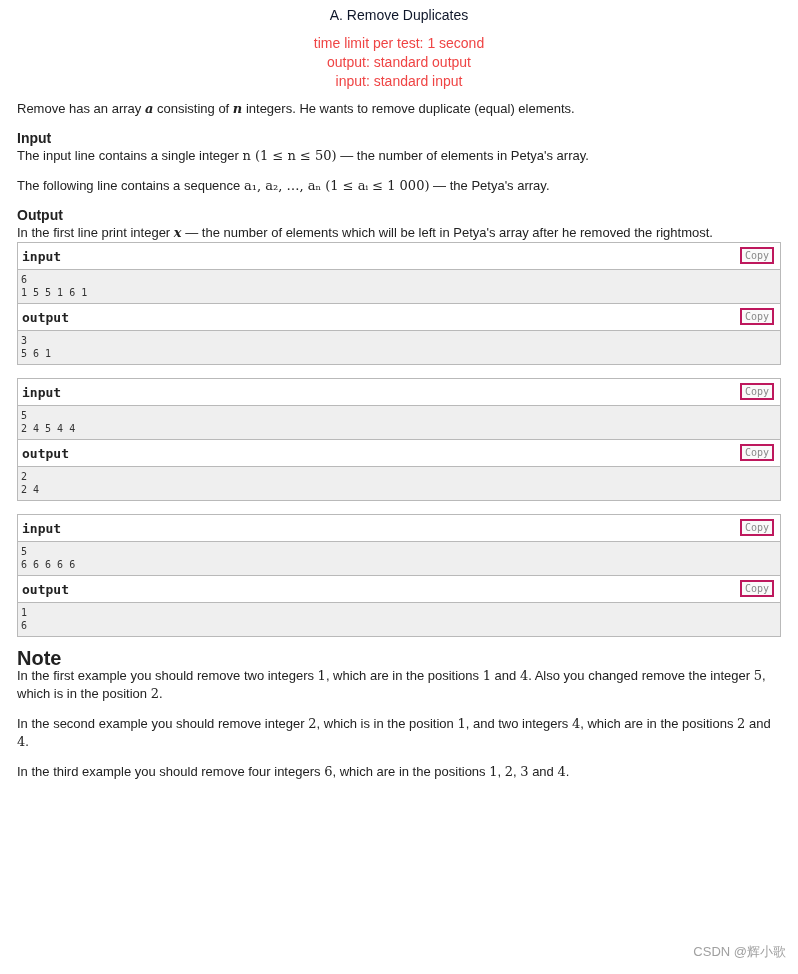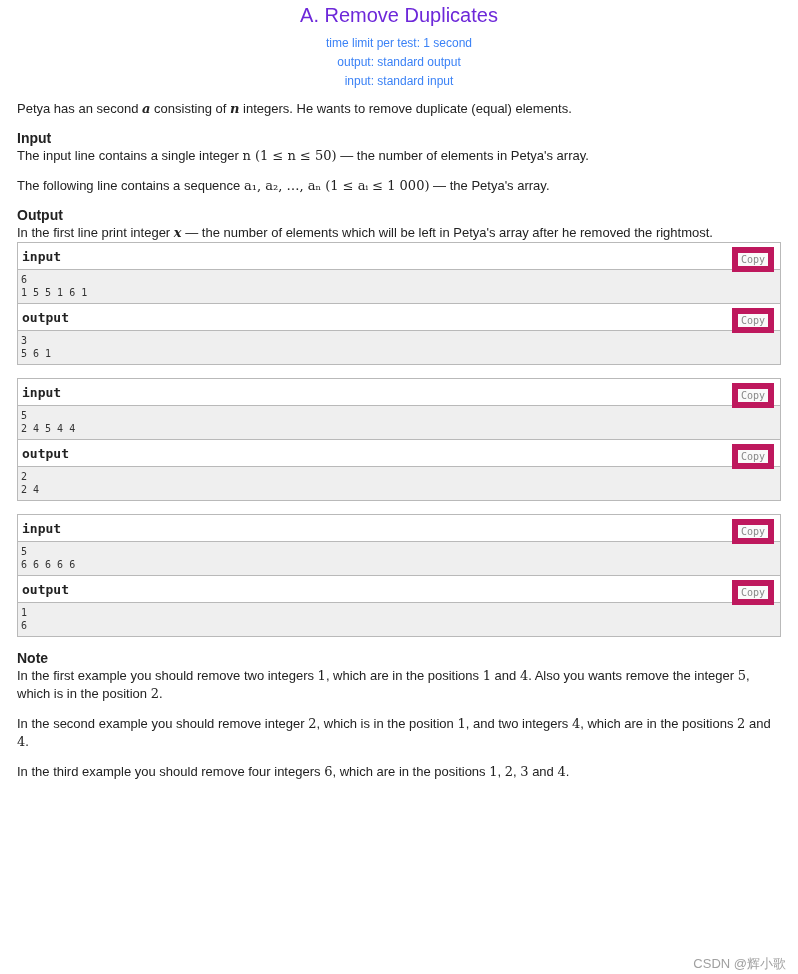--- a/index.html
+++ b/index.html
@@ -1,64 +1,64 @@
 <!DOCTYPE html>
 <html><head>
 <meta charset="utf-8">
 <style>
   html, body { margin: 0; padding: 0; background: #ffffff; }
   body {
     width: 798px; height: 974px; overflow: hidden; position: relative;
     font-family: "Liberation Sans", sans-serif; color: #222222; font-size: 13px;
   }
   .header { text-align: center; padding-top: 4px; }
-  .title { font-size: 20px; line-height: 22px; margin: 0 0 8px 0; font-weight: normal; color: #6d28d9; }
-  .prop { font-size: 12px; line-height: 19px; color: #3b82f6; }
+  .title { font-size: 14px; line-height: 22px; margin: 0 0 8px 0; font-weight: normal; color: #0f172a; }
+  .prop { font-size: 14px; line-height: 19px; color: #ef4444; }
   .content { padding: 0 17px 0 17px; }
   p { margin: 0; line-height: 18px; }
   .p1 { margin-top: 9px; }
   .pgap { margin-top: 12px; }
   .section-title { font-weight: bold; font-size: 14px; margin-top: 12px; line-height: 17px; }
   .math { font-family: "DejaVu Serif", "Liberation Serif", serif; font-style: italic; font-weight: bold; }
   .mathn { font-family: "DejaVu Serif", "Liberation Serif", serif; }
   .examples-title { font-weight: bold; font-size: 13px; margin-top: 12px; line-height: 17px; margin-bottom: 2px; }
   .example { border: 1px solid #b9b9b9; margin-bottom: 13px; }
   .io-head {
     background: #ffffff; height: 26px; border-bottom: 1px solid #b9b9b9;
     position: relative; display: flex; align-items: center; padding-left: 4px;
   }
   .io-label { font-family: "DejaVu Sans Mono", "Liberation Mono", monospace; font-weight: bold; font-size: 13px; color: #222; }
   .copy-btn {
     position: absolute; right: 6px; top: 4px; font-size: 10px; color: #888;
-    border: 6px solid #be185d; padding: 1px 3px; background: #fafafa;
+    border: 2px solid #be185d; padding: 1px 3px; background: #fafafa;
     font-family: "DejaVu Sans Mono", monospace; cursor: pointer;
   }
   .io-body {
     background: #efefef; padding: 3px 3px 4px 3px; border-bottom: 1px solid #b9b9b9;
     font-family: "DejaVu Sans Mono", "Liberation Mono", monospace; font-size: 10px; line-height: 13px; color: #333;
   }
   .example .io-body:last-child { border-bottom: none; }
   .io-line { display: block; white-space: pre; }
-  .note-title { font-weight: bold; font-size: 14px; margin-top: 3px; line-height: 17px; }
+  .note-title { font-weight: bold; font-size: 20px; margin-top: 3px; line-height: 17px; }
   .watermark {
-    position: absolute; right: 12px; bottom: 1px; font-size: 13px; color: #a0a0a0;
+    position: absolute; right: 12px; bottom: 13px; font-size: 13px; color: #a0a0a0;
   }
 </style>
 </head>
 <body>
 
 <div class="header">
   <div class="title">A. Remove Duplicates</div>
   <div class="prop">time limit per test: 1 second</div>
   <div class="prop">output: standard output</div>
   <div class="prop">input: standard input</div>
 </div>
 
 <div class="content">
-  <p class="p1"><span>Petya has an second </span><span class="math">a</span><span> consisting of </span><span class="math">n</span><span> integers. He wants to remove duplicate (equal) elements.</span></p>
+  <p class="p1"><span>Remove has an array </span><span class="math">a</span><span> consisting of </span><span class="math">n</span><span> integers. He wants to remove duplicate (equal) elements.</span></p>
 
   <div class="section-title">Input</div>
   <p><span>The input line contains a single integer </span><span class="mathn">n (1 ≤ n ≤ 50)</span><span> — the number of elements in Petya's array.</span></p>
   <p class="pgap"><span>The following line contains a sequence </span><span class="mathn">a₁, a₂, …, aₙ (1 ≤ aᵢ ≤ 1 000)</span><span> — the Petya's array.</span></p>
 
   <div class="section-title">Output</div>
   <p><span>In the first line print integer </span><span class="math">x</span><span> — the number of elements which will be left in Petya's array after he removed the rightmost.</span></p>
 
 
   <div class="example">
@@ -112,18 +112,18 @@
       <span class="io-label">output</span>
       <span class="copy-btn">Copy</span>
     </div>
     <div class="io-body">
       <span class="io-line">1</span>
       <span class="io-line">6</span>
     </div>
   </div>
 
   <div class="note-title">Note</div>
-  <p><span>In the first example you should remove two integers </span><span class="mathn">1</span><span>, which are in the positions </span><span class="mathn">1</span><span> and </span><span class="mathn">4</span><span>. Also you wants remove the integer </span><span class="mathn">5</span><span>, which is in the position </span><span class="mathn">2</span><span>.</span></p>
+  <p><span>In the first example you should remove two integers </span><span class="mathn">1</span><span>, which are in the positions </span><span class="mathn">1</span><span> and </span><span class="mathn">4</span><span>. Also you changed remove the integer </span><span class="mathn">5</span><span>, which is in the position </span><span class="mathn">2</span><span>.</span></p>
   <p class="pgap"><span>In the second example you should remove integer </span><span class="mathn">2</span><span>, which is in the position </span><span class="mathn">1</span><span>, and two integers </span><span class="mathn">4</span><span>, which are in the positions </span><span class="mathn">2</span><span> and </span><span class="mathn">4</span><span>.</span></p>
   <p class="pgap"><span>In the third example you should remove four integers </span><span class="mathn">6</span><span>, which are in the positions </span><span class="mathn">1</span><span>, </span><span class="mathn">2</span><span>, </span><span class="mathn">3</span><span> and </span><span class="mathn">4</span><span>.</span></p>
 </div>
 
 <div class="watermark">CSDN @辉小歌</div>
 
 </body></html>

